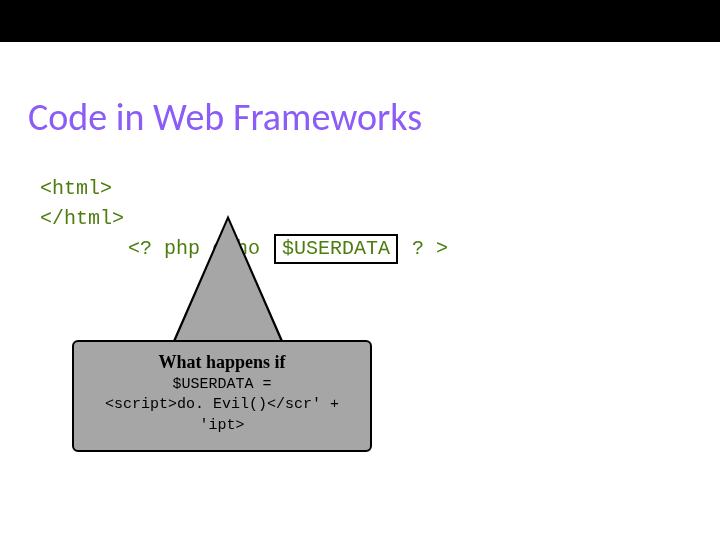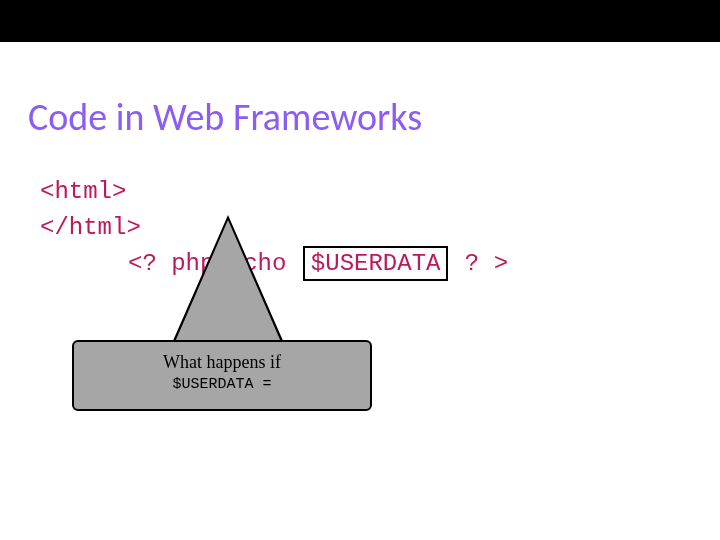--- a/index.html
+++ b/index.html
@@ -24,22 +24,22 @@
     font-size: 38px;
     font-weight: 400;
     color: #8b5cf6;
     margin-top: 34px;
   }
   .code-block {
     position: absolute;
     left: 40px;
     top: 174px;
     font-family: Consolas, 'Courier New', monospace;
-    font-size: 24px;
-    color: #be185d;
+    font-size: 20px;
+    color: #4d7c0f;
     line-height: 1.5;
   }
   .code-line { white-space: nowrap; }
   .indent { display: inline-block; width: 88px; }
   .userdata-box {
     display: inline-block;
     border: 2px solid #000;
     padding: 0 6px;
     margin: 0 2px;
     line-height: 1.3;
@@ -58,20 +58,21 @@
     border-radius: 6px;
     text-align: center;
     padding: 10px 8px 14px 8px;
     z-index: 2;
   }
   .callout .q {
     font-family: Georgia, serif;
     font-size: 18px;
     color: #000;
     margin-bottom: 2px;
+    font-weight: bold;
   }
   .callout .mono {
     font-family: Consolas, 'Courier New', monospace;
     font-size: 15px;
     color: #000;
     line-height: 1.35;
   }
   
   .pointer {
     position: absolute;
@@ -112,13 +113,14 @@
 </div>
 
 <div class="pointer">
   <div class="tri-border"></div>
   <div class="tri-fill"></div>
 </div>
 
 <div class="callout">
   <div class="q">What happens if</div>
   <div class="mono">$USERDATA =</div>
+  <div class="mono">&lt;script&gt;do. Evil()&lt;/scr' + 'ipt&gt;</div>
 </div>
 
 </body></html>

